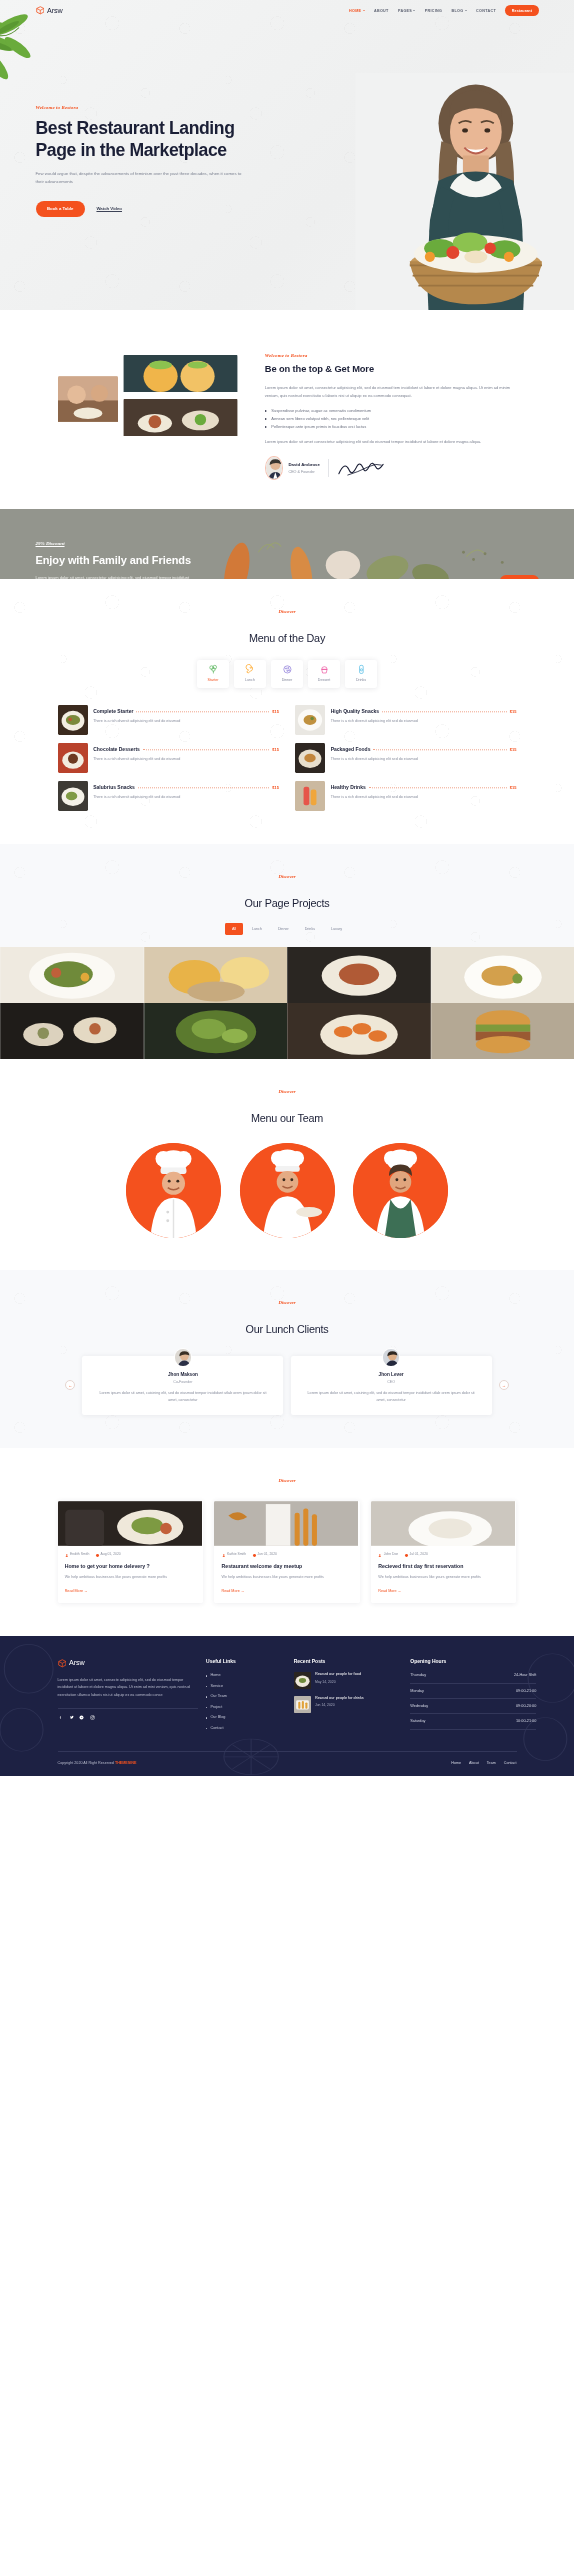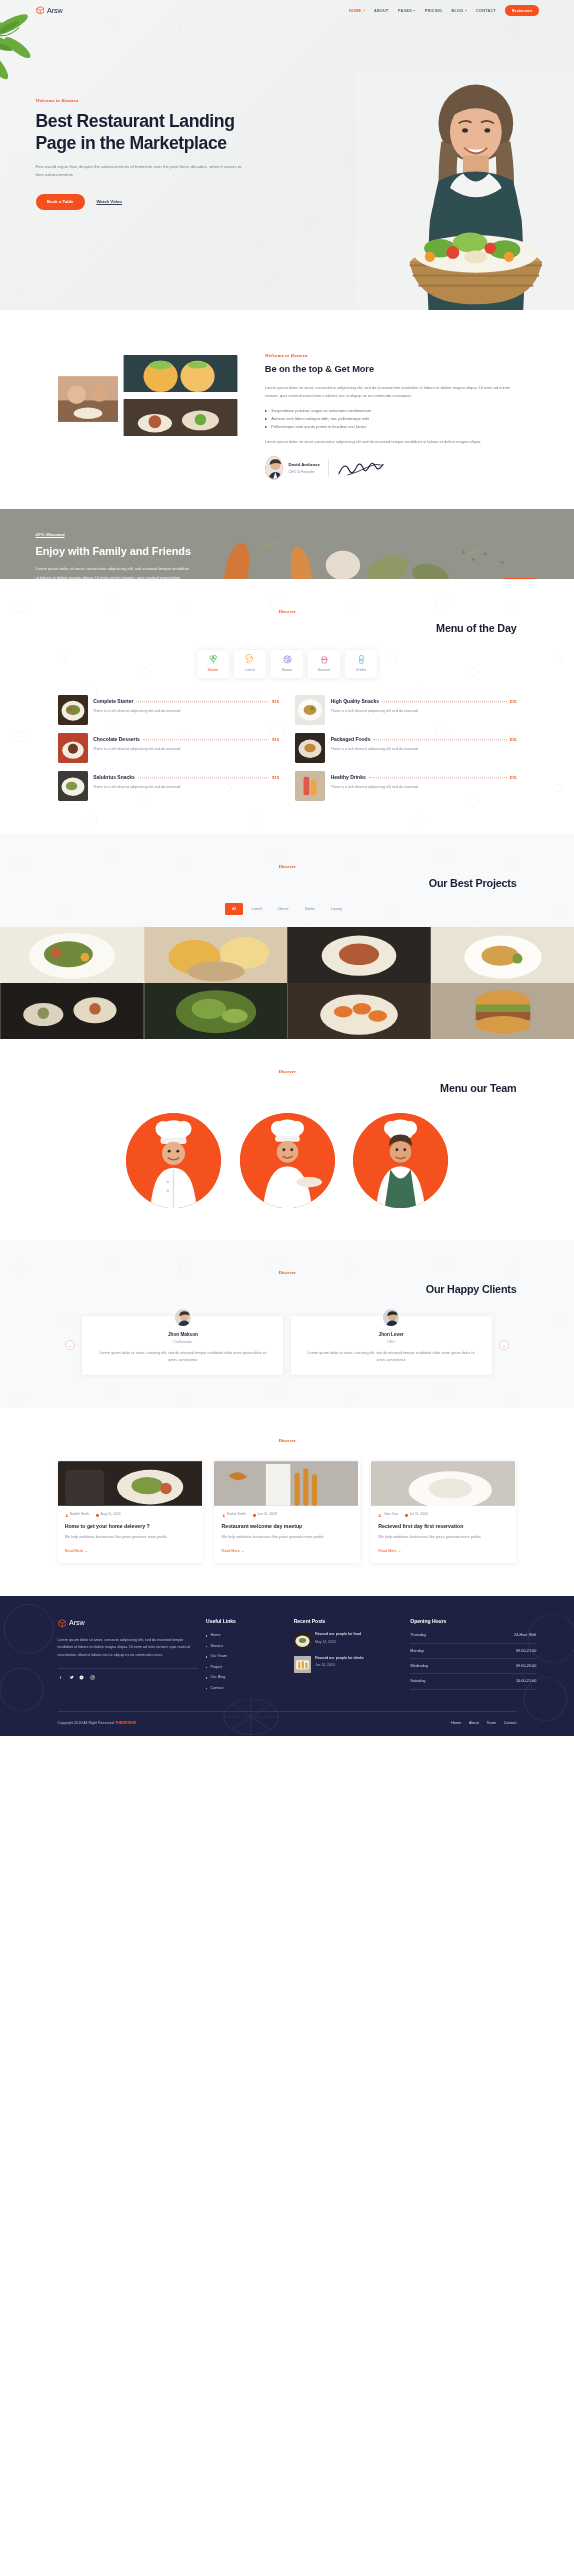--- a/index.html
+++ b/index.html
@@ -36,37 +36,37 @@
   .nav a.active { color:#f4511e; }
   .caret { width:0;height:0;border-left:1.4px solid transparent;border-right:1.4px solid transparent;
     border-top:1.9px solid currentColor; display:inline-block; }
   .nav .btn-nav { background:#f4511e; color:#fff; padding:2.5px 6.5px; border-radius:6.5px;
     font-size:3.7px; letter-spacing:0.1px; text-transform:none; }
 
   
   .hero { height:310px; position:relative; overflow:hidden;
     background:linear-gradient(135deg,#f4f5f5 0%,#eeefef 60%,#f2f3f3 100%); }
   .hero-leaf { position:absolute; left:-11.5px; top:5.7px; width:86px; height:86px; }
-  .hero-inner { width:503px; margin:5px auto; position:relative; padding-top:92px; }
+  .hero-inner { width:503px; margin:12px auto; position:relative; padding-top:92px; }
   .kicker { font-size:5px; color:#f4511e; font-style:italic; font-weight:bold;
     font-family:"Liberation Serif", serif; letter-spacing:0.1px; }
   .hero h1 { font-size:17.6px; line-height:1.26; color:#1b1f36; font-weight:bold;
     letter-spacing:-0.4px; margin-top:4.3px; max-width:223px; }
   .hero p { font-size:4.3px; max-width:215px; margin-top:8.6px; line-height:1.95; color:#7b8090; }
   .hero-btns { display:flex; align-items:center; gap:11.5px; margin-top:14.4px; }
   .btn-primary { background:#f4511e; color:#fff; border:0; border-radius:9.3px;
     padding:5.4px 11.5px; font-size:4.3px; font-weight:bold; font-family:inherit; cursor:pointer; }
   .link-video { font-size:4.3px; color:#3c4256; font-weight:bold; text-decoration:underline; cursor:pointer; }
   .hero-photo { position:absolute; right:-4.3px; bottom:0; width:223px; height:237px; }
 
   
   .sec-kicker { font-size:4.7px; color:#f4511e; font-style:italic; font-weight:bold;
     font-family:"Liberation Serif", serif; text-align:center; }
-  .sec-title { font-size:10.8px; color:#1b1f36; font-weight:bold; text-align:right;
-    letter-spacing:-0.2px; margin-top:3px; }
+  .sec-title { font-size:10.8px; color:#1b1f36; font-weight:normal; text-align:center;
+    letter-spacing:-0.2px; margin-top:13px; }
 
   
   .about { padding:33px 0 29px; background:#fff; }
   .about-grid { display:flex; gap:9.3px; }
   .about-photos { width:198px; display:flex; gap:5px; padding-top:11.5px; }
   .ph { border-radius:1.4px; overflow:hidden; position:relative; }
   .col-a { width:60px; padding-top:21.5px; }
   .col-b { width:115px; display:flex; flex-direction:column; gap:5px; }
   .about-text { flex:1; padding-top:8.6px; }
   .about-text h2 { font-size:9.3px; color:#1b1f36; font-weight:bold; margin-top:2.2px; letter-spacing:-0.1px; }
@@ -80,22 +80,22 @@
   .author-ava { width:18.7px; height:24.4px; border-radius:50%; border:0.7px solid #f6c3b2;
     overflow:hidden; flex:none; }
   .author-name { font-size:4.3px; font-weight:bold; color:#1b1f36; }
   .author-role { font-size:3.7px; color:#8a8f9d; margin-top:0.7px; }
   .sign-sep { width:0.7px; height:18.7px; background:#e3e4e8; margin:0 2.9px; }
   .signature { width:50px; height:20px; }
 
   
   .banner { height:70px; position:relative; overflow:hidden;
     background:linear-gradient(180deg,#9a9a96 0%,#8e9088 45%,#9c9d93 100%); }
-  .banner-inner { width:503px; margin:0 auto; position:relative; padding-top:22px;
-    display:flex; align-items:flex-end; }
+  .banner-inner { width:503px; margin:0 auto; position:relative; padding-top:31px;
+    display:flex; align-items:center; }
   .banner-kicker { font-size:5px; color:#fff; font-style:italic; font-weight:bold;
     font-family:"Liberation Serif", serif; text-decoration:underline; text-underline-offset:1.1px; }
   .banner h2 { font-size:11px; color:#fff; font-weight:bold; margin-top:2.2px; letter-spacing:-0.1px; }
   .banner p { font-size:4px; color:#f1f1ee; line-height:2.1; margin-top:5px; max-width:154px; }
   .banner .btn-primary { margin-left:auto; margin-top:21.5px; padding:3.6px 8.6px; font-size:4px; }
 
   
   .menu-sec { padding:29px 0 33px; background:#fff; position:relative; }
   .cats { display:flex; justify-content:center; gap:5px; margin-top:12.2px; }
   .cat { width:32px; height:28px; background:#fff; border-radius:2.2px;
@@ -566,21 +566,21 @@
           </div>
         </div>
       </div>
     </div>
   </section>
 
   <section class="projects">
     <div class="pattern" style="opacity:.3"></div>
     <div class="container">
       <div class="sec-kicker">Discover</div>
-      <h2 class="sec-title">Our Best Projects</h2>
+      <h2 class="sec-title">Our Page Projects</h2>
       <div class="tabs">
         <div class="tab active">All</div>
         <div class="tab">Lunch</div>
         <div class="tab">Dinner</div>
         <div class="tab">Drinks</div>
         <div class="tab">Luxury</div>
       </div>
     </div>
     <div class="gal">
       <div class="cell"><svg viewBox="0 0 200 78" width="144" height="56">
@@ -693,21 +693,21 @@
           </svg>
         </div>
       </div>
     </div>
   </section>
 
   <section class="clients">
     <div class="pattern" style="opacity:.3"></div>
     <div class="container">
       <div class="sec-kicker">Discover</div>
-      <h2 class="sec-title">Our Happy Clients</h2>
+      <h2 class="sec-title">Our Lunch Clients</h2>
       <div class="cli-row">
         <div class="arrow">←</div>
         <div class="cli-card">
           <div class="cli-ava">
             <svg viewBox="0 0 26 26" width="18.7" height="18.7">
                 <rect width="26" height="26" fill="#dcd8d2"></rect>
             <circle cx="13" cy="10" r="6" fill="#e0b695"></circle>
                 <path d="M13 3 q7 0 7 6 q-7 -3 -14 1 q0 -7 7 -7 Z" fill="#3a3026"></path>
             <path d="M3 26 q3 -10 10 -10 q7 0 10 10 Z" fill="#2b3046"></path>
               </svg>

